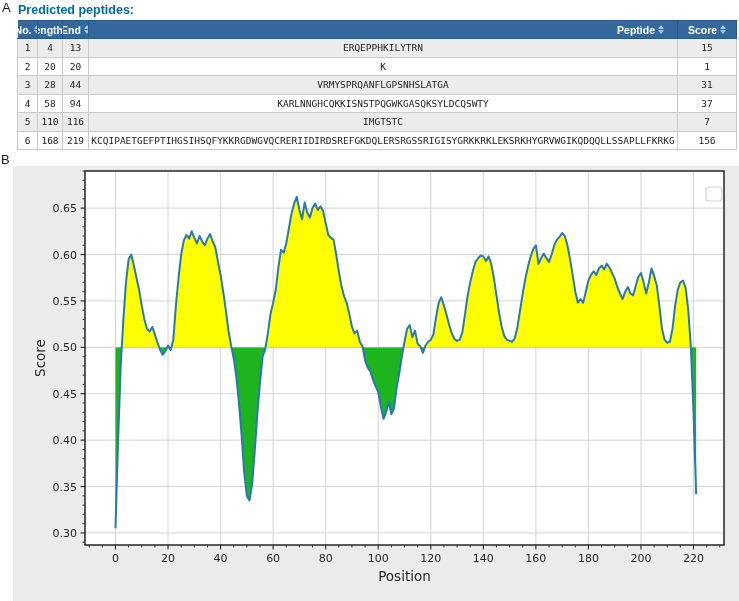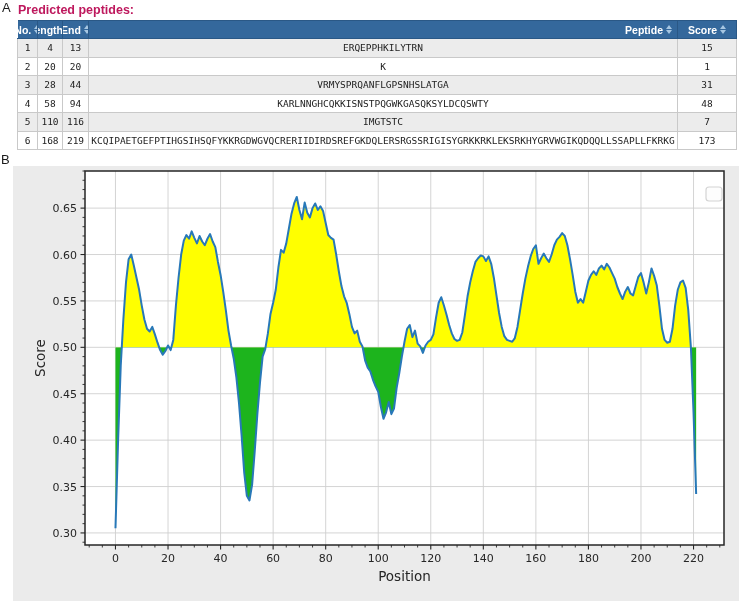--- a/index.html
+++ b/index.html
@@ -1,22 +1,22 @@
 <!DOCTYPE html>
 <html><head>
 <meta charset="utf-8">
 <style>
   html,body{margin:0;padding:0;background:#ffffff;}
   body{width:739px;height:601px;position:relative;font-family:"Liberation Sans",sans-serif;overflow:hidden;}
   .panel-label{position:absolute;font-size:13px;color:#1a1a1a;font-family:"Liberation Sans",sans-serif;}
   #label-a{left:2px;top:0px;}
   #label-b{left:1px;top:152px;}
-  #section-title{position:absolute;left:18px;top:3px;font-size:12.5px;font-weight:bold;color:#be185d;}
+  #section-title{position:absolute;left:18px;top:3px;font-size:12.5px;font-weight:bold;color:#0369a1;}
   table#peptable{position:absolute;left:17px;top:20px;width:719px;border-collapse:collapse;table-layout:fixed;}
-  #peptable th{background:#34689c;color:#ffffff;font-size:10.5px;font-weight:bold;height:17px;padding:0 2px;border-right:1px solid #2a5886;border-top:1px solid #2a5886;border-bottom:1px solid #2a5886;overflow:hidden;white-space:nowrap;}
+  #peptable th{background:#34689c;color:#ffffff;font-size:10.5px;font-weight:bold;height:17px;padding:0 10px;border-right:1px solid #2a5886;border-top:1px solid #2a5886;border-bottom:1px solid #2a5886;overflow:hidden;white-space:nowrap;}
   #peptable th .hwrap{display:flex;align-items:center;justify-content:center;gap:3px;}
   #peptable th.pepcol .hwrap{justify-content:flex-end;padding:0 3px;}
   #peptable td{font-family:"DejaVu Sans Mono","Liberation Mono",monospace;font-size:9.5px;color:#222;text-align:center;height:17.5px;padding:0 1px;border:1px solid #c9c9c9;white-space:nowrap;overflow:hidden;}
   #peptable tbody tr:nth-child(odd) td{background:#ececec;}
   #peptable tbody tr:nth-child(even) td{background:#ffffff;}
   .sorticons{display:inline-flex;flex-direction:column;align-items:center;line-height:0;}
   .sorticons i{display:block;width:0;height:0;border-left:3px solid transparent;border-right:3px solid transparent;}
   .sorticons i.up{border-bottom:4px solid #a6c6e2;margin-bottom:1px;}
   .sorticons i.dn{border-top:4px solid #a6c6e2;}
   #figure{position:absolute;left:13px;top:166px;width:726px;height:435px;background:#ebebeb;}
@@ -107,35 +107,35 @@
         <td>28</td>
         <td>44</td>
         <td>VRMYSPRQANFLGPSNHSLATGA</td>
         <td>31</td>
       </tr>
       <tr>
         <td>4</td>
         <td>58</td>
         <td>94</td>
         <td>KARLNNGHCQKKISNSTPQGWKGASQKSYLDCQSWTY</td>
-        <td>48</td>
+        <td>37</td>
       </tr>
       <tr>
         <td>5</td>
         <td>110</td>
         <td>116</td>
         <td>IMGTSTC</td>
         <td>7</td>
       </tr>
       <tr>
         <td>6</td>
         <td>168</td>
         <td>219</td>
         <td>KCQIPAETGEFPTIHGSIHSQFYKKRGDWGVQCRERIIDIRDSREFGKDQLERSRGSSRIGISYGRKKRKLEKSRKHYGRVWGIKQDQQLLSSAPLLFKRKG</td>
-        <td>173</td>
+        <td>156</td>
       </tr>
     </tbody>
 </table>
 
 <div class="panel-label" id="label-b">B</div>
 
 <div id="figure">
   <svg id="chart-svg" width="726" height="435">
       <rect x="72" y="5" width="639" height="374" fill="#ffffff"></rect>
       <line x1="102.47861842105263" x2="102.47861842105263" y1="5" y2="379" stroke="#cfcfcf" stroke-width="0.9"></line>

